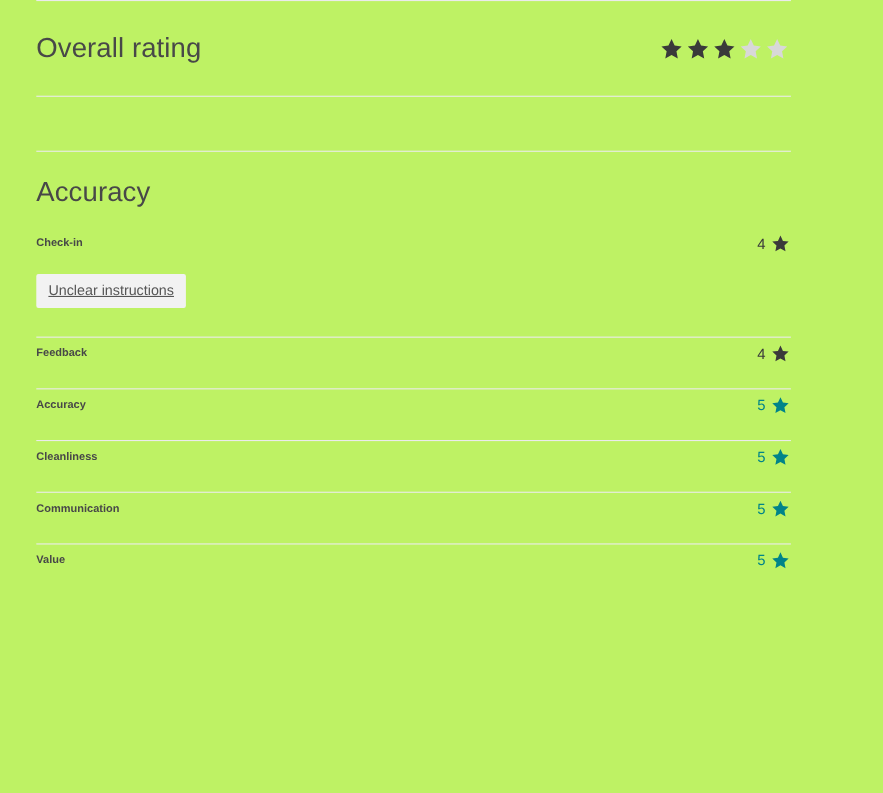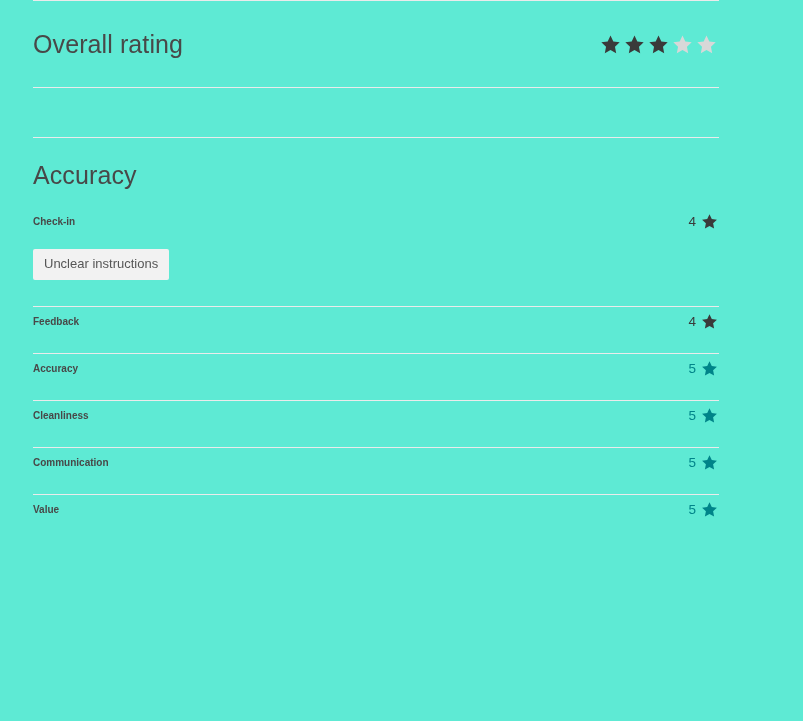--- a/index.html
+++ b/index.html
@@ -13,21 +13,21 @@
     height: 721px;
     font-family: "Liberation Sans", sans-serif;
     color: #484848;
     overflow: hidden;
   }
 
   .page {
     position: relative;
     width: 803px;
     height: 721px;
-    background: #5eead4;
+    background: #bef264;
   }
 
   
   .content {
     margin-left: 33px;
     width: 686px;
   }
 
   .divider {
     height: 1px;
@@ -125,20 +125,21 @@
     flex-wrap: wrap;
   }
   .tag {
     background: #F2F2F2;
     color: #565656;
     font-size: 13px;
     line-height: 16px;
     padding: 7px 11px 8px 11px;
     border-radius: 2px;
     white-space: nowrap;
+    text-decoration: underline;
   }
 
   .fb-section { padding-bottom: 22px; }
   .fb-section.with-tags { padding-bottom: 26px; }
 </style>
 </head>
 <body>
 
 <div class="page">
 

